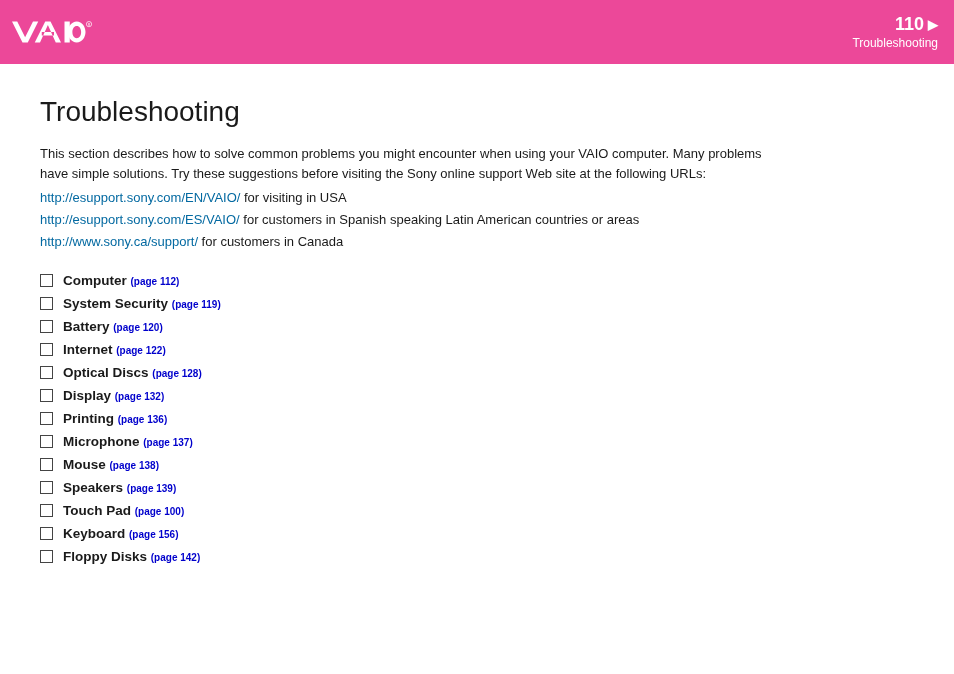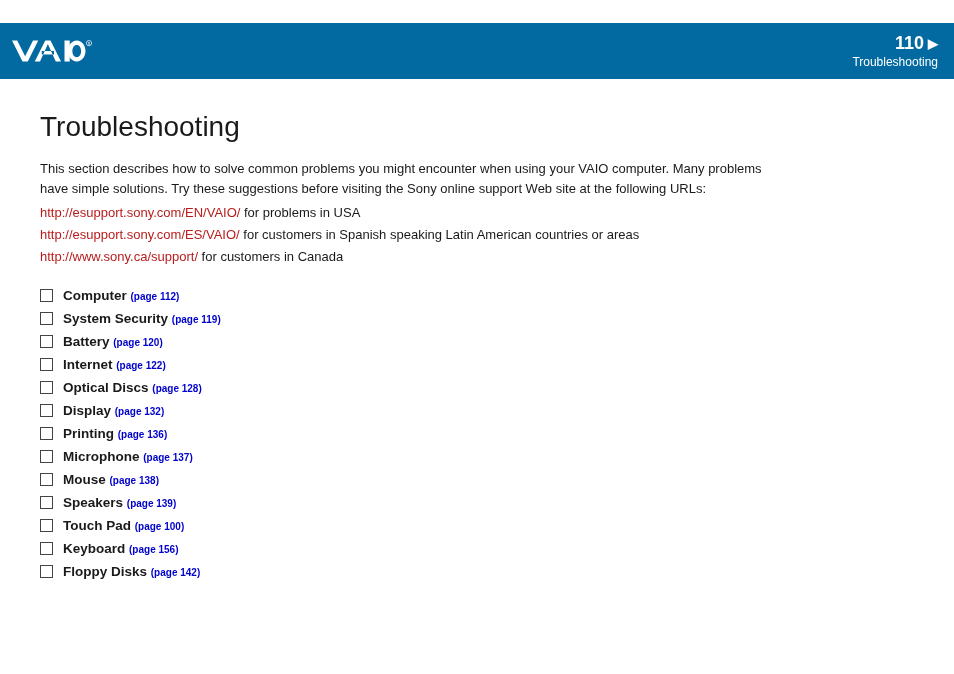--- a/index.html
+++ b/index.html
@@ -11,27 +11,26 @@
     body {
       width: 954px;
       height: 674px;
       font-family: Arial, Helvetica, sans-serif;
       background: #ffffff;
       overflow: hidden;
     }
 
     
     .header {
-      background: #0369a1;
-      height: 56px;
+      background: #ec4899;
+      height: 64px;
       display: flex;
       align-items: center;
       justify-content: space-between;
       padding: 0 16px 0 12px;
-      margin-top: 23px;
     }
 
     .header-logo {
       display: flex;
       align-items: center;
     }
 
     
     .vaio-logo {
       height: 28px;
@@ -74,21 +73,21 @@
     }
 
     .intro-text {
       font-size: 13px;
       color: #1a1a1a;
       line-height: 1.5;
       margin-bottom: 4px;
     }
 
     .link {
-      color: #b91c1c;
+      color: #0369a1;
       text-decoration: none;
       font-size: 13px;
     }
 
     .link-line {
       font-size: 13px;
       color: #1a1a1a;
       line-height: 1.7;
     }
 
@@ -163,21 +162,21 @@
 <div class="content">
   <h1 class="page-title">Troubleshooting</h1>
 
   <p class="intro-text">
     <span>This section describes how to solve common problems you might encounter when using your VAIO computer. Many problems</span><br>
     <span>have simple solutions. Try these suggestions before visiting the Sony online support Web site at the following URLs:</span>
   </p>
 
   <div class="links-block">
     <div class="link-line">
-      <a class="link" href="#">http://esupport.sony.com/EN/VAIO/</a><span> for problems in USA</span>
+      <a class="link" href="#">http://esupport.sony.com/EN/VAIO/</a><span> for visiting in USA</span>
     </div>
     <div class="link-line">
       <a class="link" href="#">http://esupport.sony.com/ES/VAIO/</a><span> for customers in Spanish speaking Latin American countries or areas</span>
     </div>
     <div class="link-line">
       <a class="link" href="#">http://www.sony.ca/support/</a><span> for customers in Canada</span>
     </div>
   </div>
 
   <ul class="toc-list">

